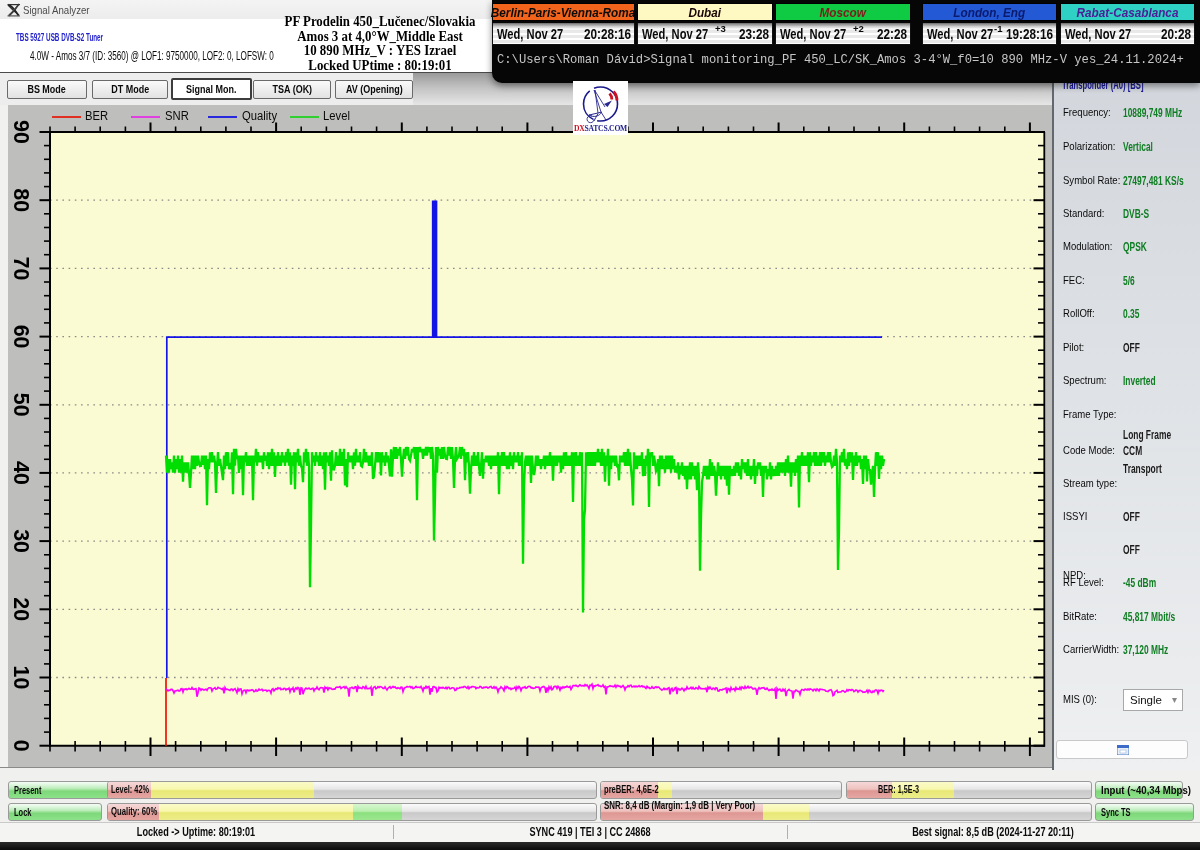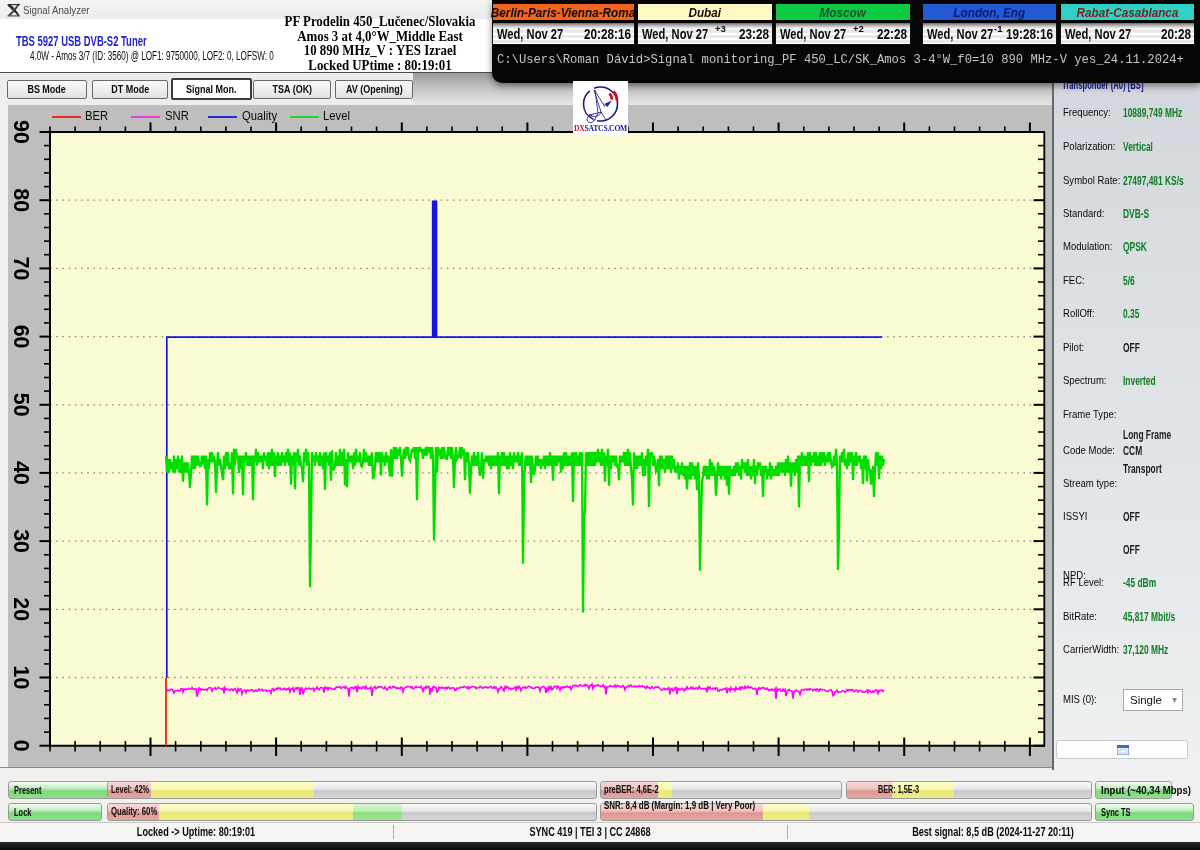--- a/index.html
+++ b/index.html
@@ -4,21 +4,21 @@
 html,body{width:1200px;height:850px;overflow:hidden}
 body{font-family:"Liberation Sans",sans-serif;position:relative;background:#fff}
 .abs{position:absolute}
 .cx{transform-origin:left center;display:inline-block;white-space:nowrap}
 .cxr{transform-origin:right center;display:inline-block;white-space:nowrap}
 
 #titlebar{left:0;top:0;width:1200px;height:19px;background:linear-gradient(#f4f4f4,#ececec)}
 #titletext{left:23px;top:4px;font-size:11.5px;color:#4a4a4a;transform:scaleX(0.84);transform-origin:left center}
 
 #whitehdr{left:0;top:19px;width:1200px;height:54px;background:#fff;border-bottom:1px solid #4a4a4a}
-#tbs{left:16px;top:32px;font-size:15px;font-weight:bold;color:#2222cc}
+#tbs{left:16px;top:32px;font-size:10px;font-weight:bold;color:#2222cc}
 #tbssub{left:30px;top:49px;font-size:12.5px;color:#0a0a0a}
 #serifblk{left:220px;top:14px;width:320px;text-align:center;font-family:"Liberation Serif",serif;font-weight:bold;font-size:15.5px;line-height:14.6px;color:#000;transform:scaleX(0.83)}
 
 #tabbar{left:0;top:73px;width:1200px;height:32px;background:#ededed}
 .tab{position:absolute;top:80px;height:19px;background:linear-gradient(#fafafa,#e2e2e2);border:1px solid #6a6a6a;border-radius:2px;font-size:11.5px;font-weight:bold;color:#0a0a0a;text-align:center;line-height:17px}
 .tabact{top:78px;height:22px;background:#fff;border:2px solid #3c3c3c;line-height:18px}
 
 #chartzone{left:0;top:105px;width:1052px;height:662px;background:#bebebc}
 #leftstrip{left:0;top:105px;width:8px;height:662px;background:#f1f1f0}
 #chartbot{left:0;top:767px;width:1052px;height:14px;background:#f0f0ef;border-top:1px solid #8a8a8a}
@@ -354,37 +354,37 @@
     <span class="clktime"><span class="cxr" style="transform:scaleX(0.81)">20:28:16</span></span>
   </div>
 <div class="clkhdr" style="left:637px;width:136px;background:#fef9c3;color:#1a0505">
     <span class="cx" style="transform:scaleX(0.87);transform-origin:center">Dubai</span>
   </div>
 <div class="clkrow" style="left:637px;width:136px">
     <span class="clkdate" style="left:4px"><span class="cx" style="transform:scaleX(0.77)">Wed, Nov 27</span></span>
     <span class="clksup" style="left:77px">+3</span>
     <span class="clktime"><span class="cxr" style="transform:scaleX(0.81)">23:28</span></span>
   </div>
-<div class="clkhdr" style="left:775px;width:136px;background:#0ecb43;color:#14532d">
+<div class="clkhdr" style="left:775px;width:136px;background:#0ecb43;color:#7f1d1d">
     <span class="cx" style="transform:scaleX(0.87);transform-origin:center">Moscow</span>
   </div>
 <div class="clkrow" style="left:775px;width:136px">
     <span class="clkdate" style="left:4px"><span class="cx" style="transform:scaleX(0.77)">Wed, Nov 27</span></span>
     <span class="clksup" style="left:77px">+2</span>
     <span class="clktime"><span class="cxr" style="transform:scaleX(0.81)">22:28</span></span>
   </div>
 <div class="clkhdr" style="left:922px;width:135px;background:#2459d6;color:#0a1a6e">
     <span class="cx" style="transform:scaleX(0.87);transform-origin:center">London, Eng</span>
   </div>
 <div class="clkrow" style="left:922px;width:135px">
     <span class="clkdate" style="left:4px"><span class="cx" style="transform:scaleX(0.77)">Wed, Nov 27</span></span>
     <span class="clksup" style="left:71px">-1</span>
     <span class="clktime"><span class="cxr" style="transform:scaleX(0.81)">19:28:16</span></span>
   </div>
-<div class="clkhdr" style="left:1060px;width:135px;background:#2fd1c4;color:#7f1d1d">
+<div class="clkhdr" style="left:1060px;width:135px;background:#2fd1c4;color:#4c1d95">
     <span class="cx" style="transform:scaleX(0.87);transform-origin:center">Rabat-Casablanca</span>
   </div>
 <div class="clkrow" style="left:1060px;width:135px">
     <span class="clkdate" style="left:4px"><span class="cx" style="transform:scaleX(0.77)">Wed, Nov 27</span></span>
     <span class="clktime"><span class="cxr" style="transform:scaleX(0.81)">20:28</span></span>
   </div>
 <div class="abs" id="logo">
 <svg width="55" height="54" viewBox="0 0 55 54">
 <circle cx="27.5" cy="23" r="17" fill="none" stroke="#1a1a8c" stroke-width="1.6" stroke-dasharray="30 4 34 5 40"></circle>
 <path d="M21 9 L28 31 M22 9 L25 32 M21.5 9 L32 26" stroke="#28288f" stroke-width="0.9" fill="none"></path>
@@ -417,21 +417,21 @@
 <div class="bar" style="left:846px;top:781px;width:246px">
     <div class="seg segpink" style="left:0px;width:45px"></div>
     <div class="seg segyel" style="left:45px;width:62px"></div>
   </div>
 <div class="bartext" style="left:878px;top:783px"><span class="cx" style="transform:scaleX(0.63)">BER: 1,5E-3</span></div>
 <div class="bar" style="left:600px;top:803px;width:492px">
     <div class="seg segpink" style="left:0px;width:162px"></div>
     <div class="seg segyel" style="left:162px;width:46px"></div>
   </div>
 <div class="bartext" style="left:604px;top:799px"><span class="cx" style="transform:scaleX(0.69)">SNR: 8,4 dB (Margin: 1,9 dB | Very Poor)</span></div>
-<div class="pill" style="left:1095px;top:781px;width:77px"><span class="cx" style="transform:scaleX(0.836)">Input (~40,34 Mbps)</span></div>
+<div class="pill" style="left:1095px;top:781px;width:88px"><span class="cx" style="transform:scaleX(0.836)">Input (~40,34 Mbps)</span></div>
 <div class="pill" style="left:1095px;top:803px;width:99px"><span class="cx" style="transform:scaleX(0.65)">Sync TS</span></div>
 <svg class="abs" style="left:1186px;top:828px" width="12" height="12">
     <g fill="#9a9a9a">
       <rect x="8" y="8" width="2" height="2"></rect>
       <rect x="8" y="4" width="2" height="2"></rect>
       <rect x="4" y="8" width="2" height="2"></rect>
       <rect x="8" y="0" width="2" height="2"></rect>
       <rect x="4" y="4" width="2" height="2"></rect>
       <rect x="0" y="8" width="2" height="2"></rect>
     </g>

